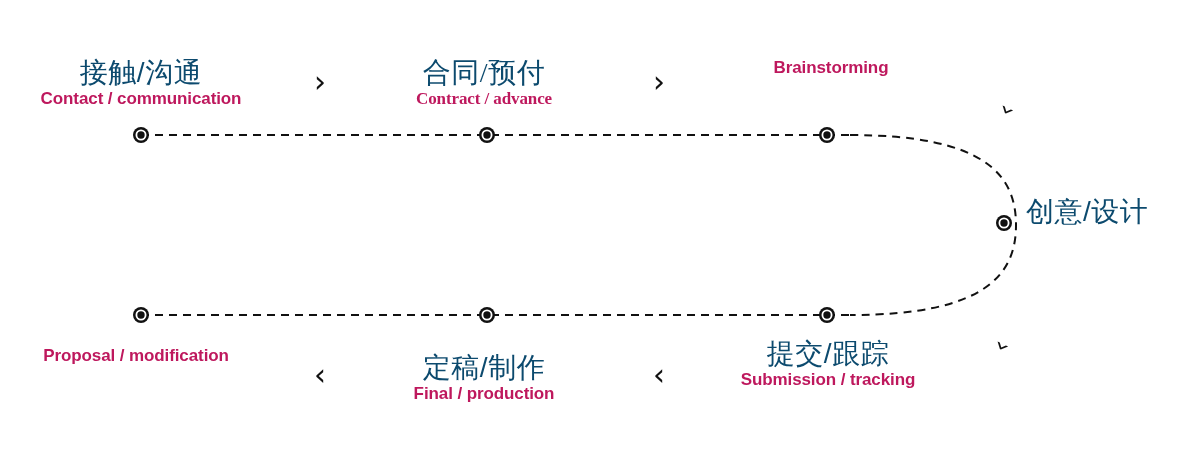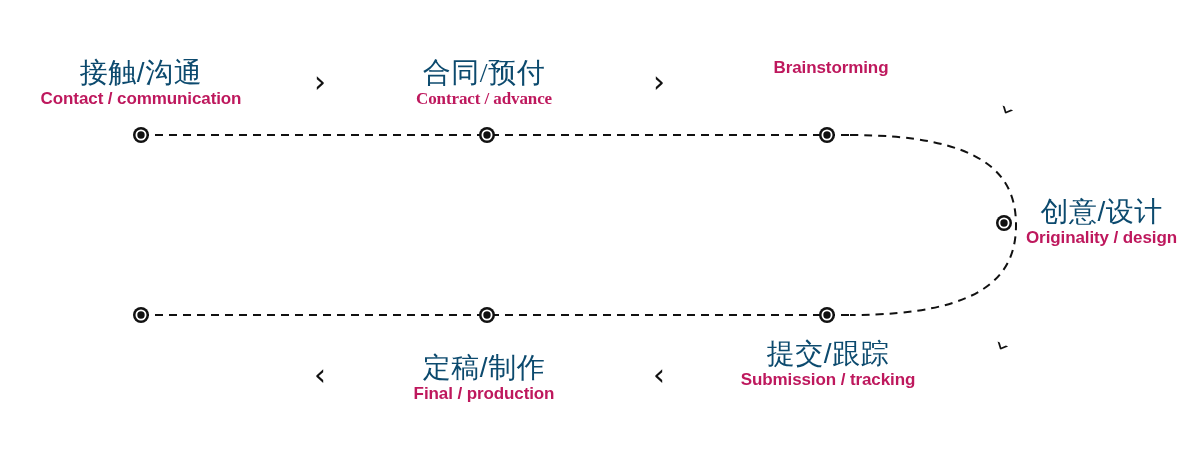--- a/index.html
+++ b/index.html
@@ -116,31 +116,31 @@
       </div>
       <div class="node-label anchor-center" style="left: 484px; top: 57px; font-family: Liberation Serif, serif;">
         <div class="label-cn">合同/预付</div>
         <div class="label-en">Contract / advance</div>
       </div>
       <div class="node-label anchor-center" style="left: 831px; top: 57px;">
         <div class="label-en">Brainstorming</div>
       </div>
       <div class="node-label anchor-left" style="left: 1026px; top: 196px;">
         <div class="label-cn">创意/设计</div>
-        <div class="label-en">Originality / design</div>
       </div>
       <div class="node-label anchor-center" style="left: 828px; top: 338px;">
         <div class="label-cn">提交/跟踪</div>
         <div class="label-en">Submission / tracking</div>
       </div>
       <div class="node-label anchor-center" style="left: 484px; top: 352px;">
         <div class="label-cn">定稿/制作</div>
         <div class="label-en">Final / production</div>
       </div>
       <div class="node-label anchor-center" style="left: 136px; top: 345px;">
+        <div class="label-en">Proposal / modification</div>
       </div>
     </div>
   <div id="markers-layer">
       <div class="chevron" style="left: 320px; top: 82px; font-size: 30px; transform: translate(-50%, -50%) rotate(0deg);">›</div>
       <div class="chevron" style="left: 659px; top: 82px; font-size: 30px; transform: translate(-50%, -50%) rotate(0deg);">›</div>
       <div class="chevron" style="left: 1008px; top: 111px; font-size: 26px; transform: translate(-50%, -50%) rotate(115deg);">›</div>
       <div class="chevron" style="left: 1003px; top: 347px; font-size: 26px; transform: translate(-50%, -50%) rotate(115deg);">›</div>
       <div class="chevron" style="left: 659px; top: 375px; font-size: 30px; transform: translate(-50%, -50%) rotate(0deg);">‹</div>
       <div class="chevron" style="left: 320px; top: 375px; font-size: 30px; transform: translate(-50%, -50%) rotate(0deg);">‹</div>
     </div>

